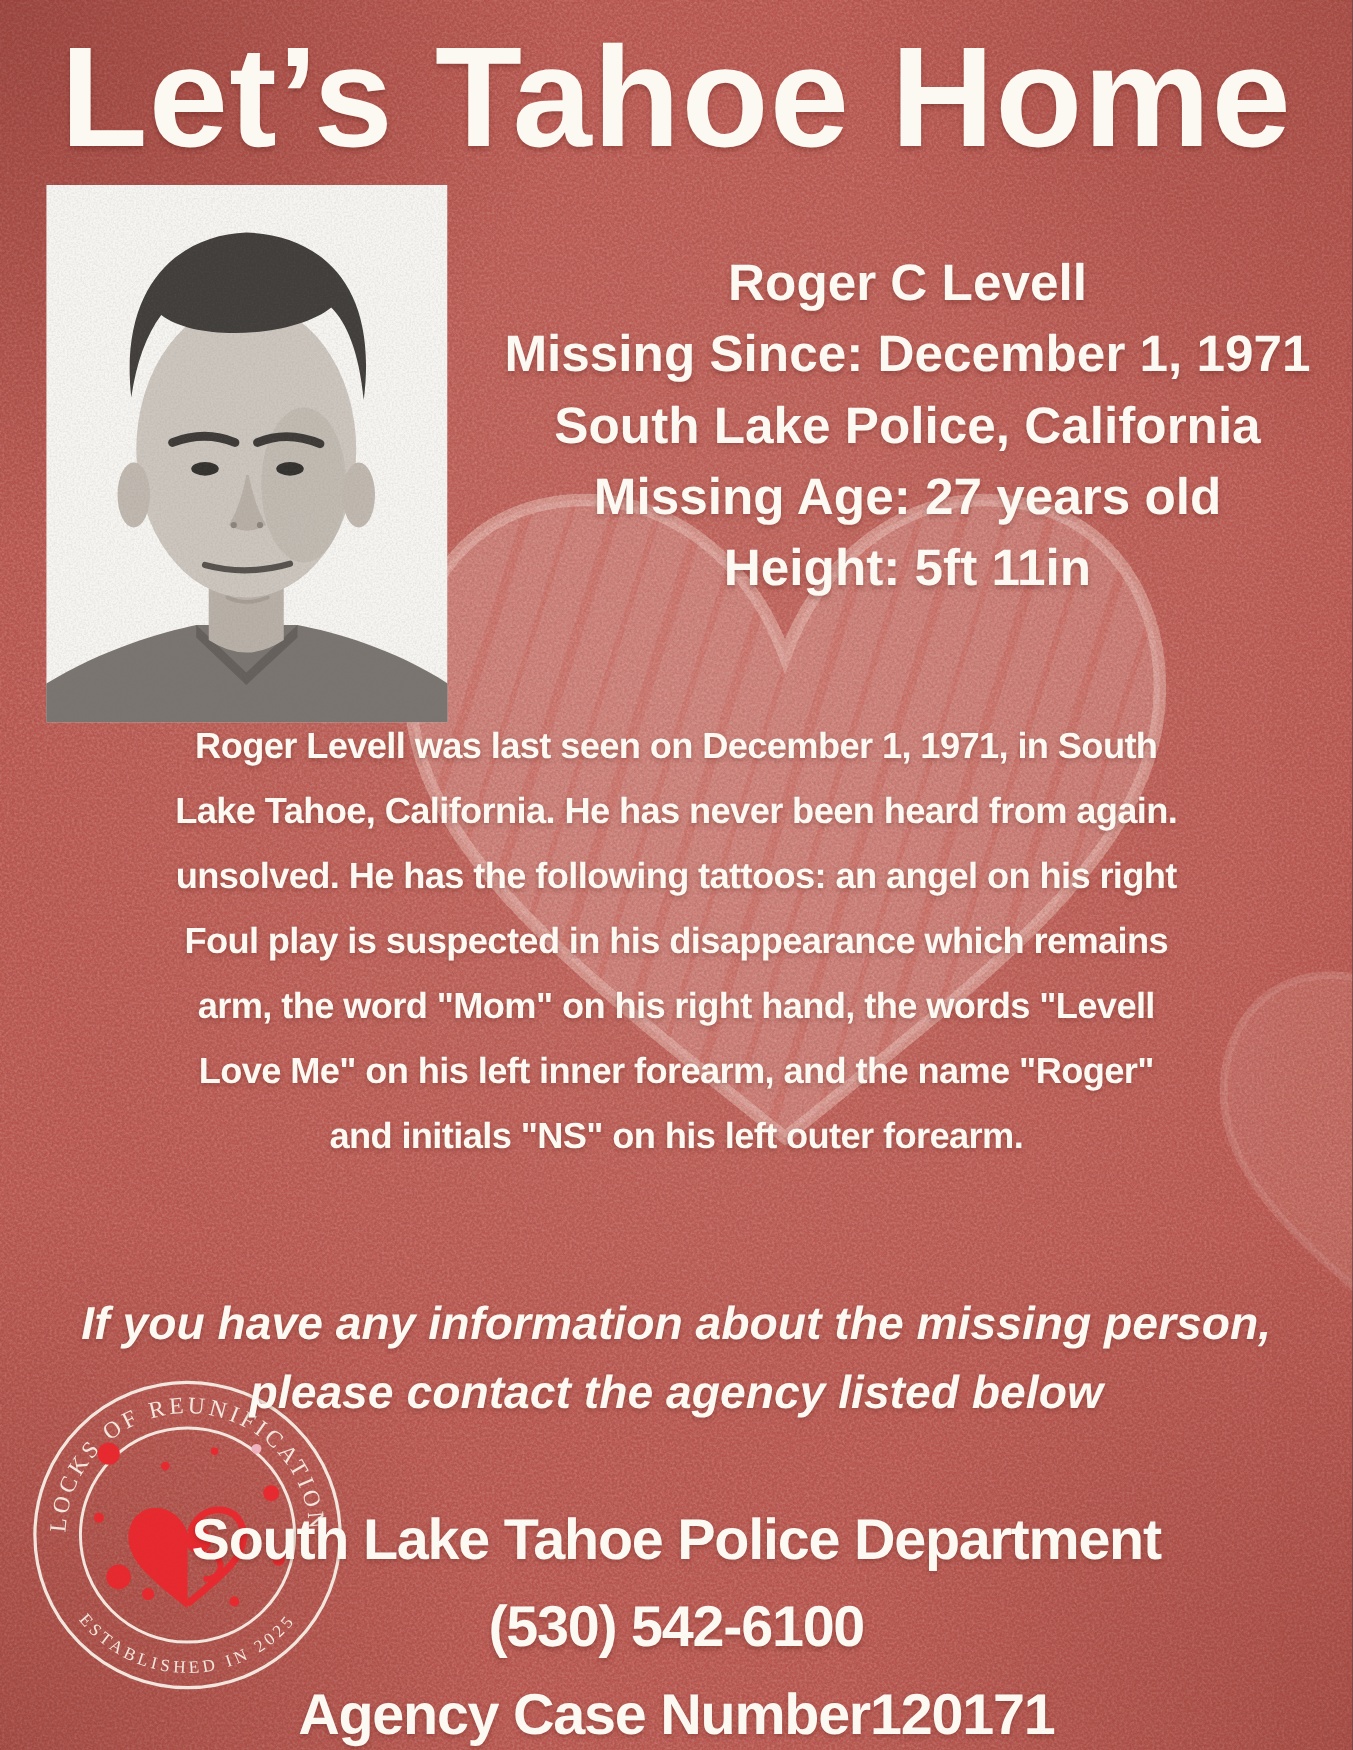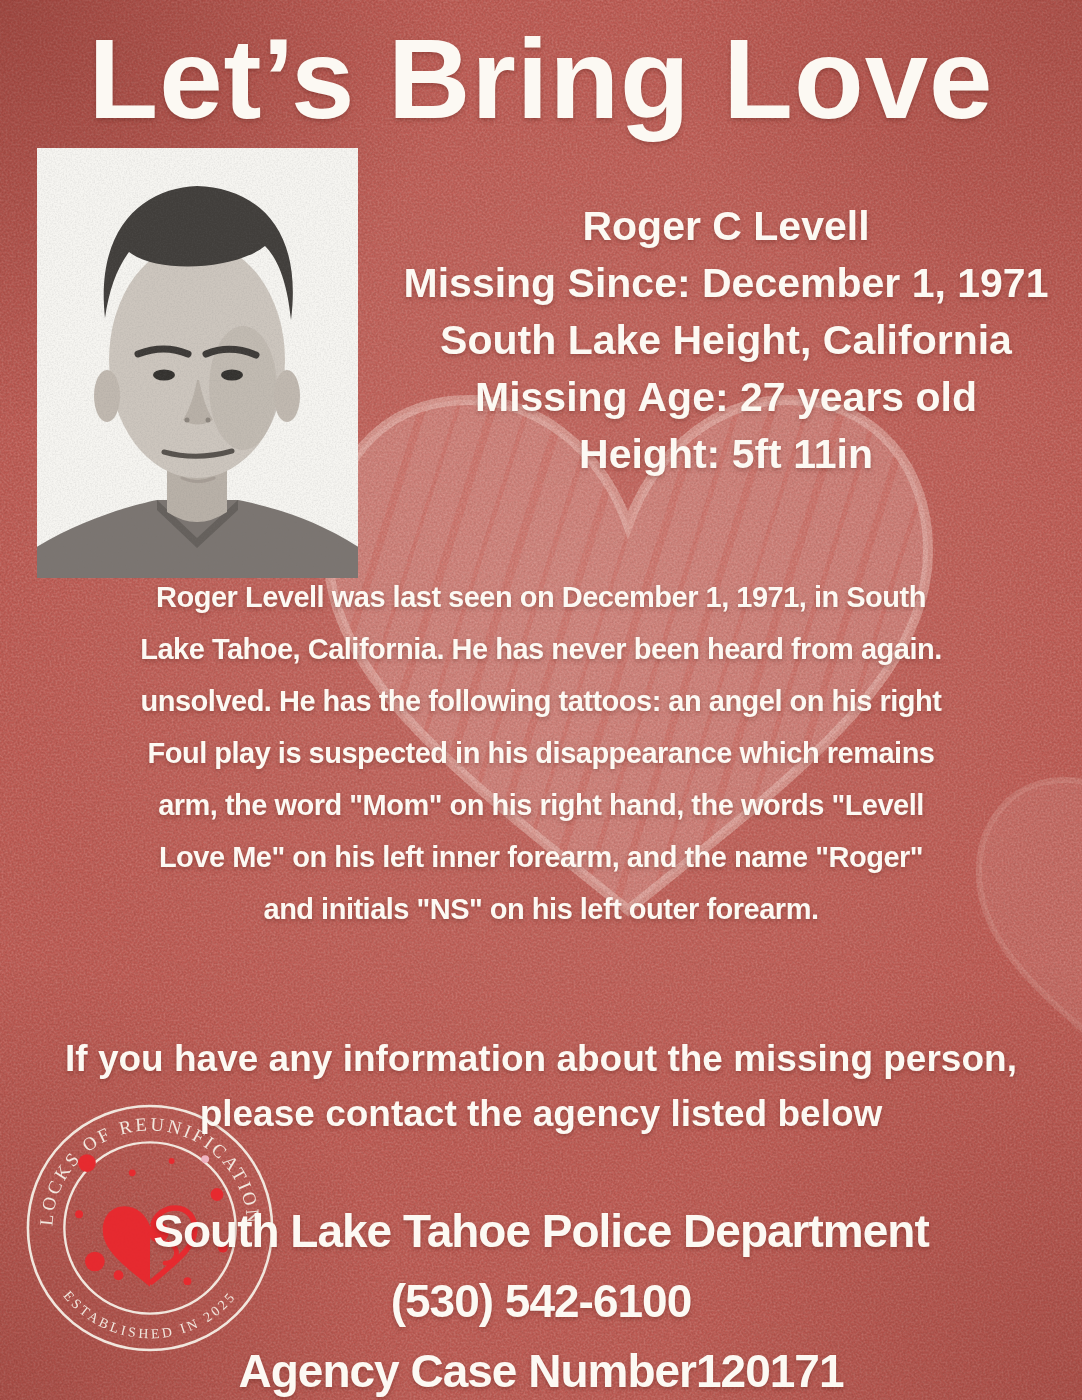--- a/index.html
+++ b/index.html
@@ -23,21 +23,21 @@
   .txt{
     position:absolute;left:0;width:1082px;z-index:4;
     color:#fcf9f3;font-weight:bold;text-align:center;
     text-shadow:0 2px 4px rgba(84,22,17,0.35);
     display:flex;flex-direction:column;align-items:center;
   }
   .txt .line{white-space:nowrap;}
   .title{top:22px;font-size:114px;line-height:114px;letter-spacing:1px;}
   .info{top:176px;left:370px;width:712px;font-size:41px;line-height:57px;margin-top:22px;}
   .desc{top:571px;font-size:29px;line-height:52px;letter-spacing:-0.5px;}
-  .contact{top:1031px;font-size:37px;line-height:55px;}
+  .contact{top:1031px;font-size:37px;line-height:55px;font-style:italic;}
   .agency{top:1196px;font-size:46px;line-height:70px;letter-spacing:-1px;}
 </style>
 </head>
 <body>
 
 <div class="poster">
 
   <svg class="bg-svg" viewBox="0 0 1082 1400" xmlns="http://www.w3.org/2000/svg">
     <defs>
       <path id="heartShape" d="M0 25 C -5 11 -17 0 -32 0 C -50 0 -60 14 -60 30 C -60 55 -35 74 0 102 C 35 74 60 55 60 30 C 60 14 50 0 32 0 C 17 0 5 11 0 25 Z"></path>
@@ -167,27 +167,27 @@
     <path d="M 160 232 C 157 250 151 264 146 272 Q 160 281 176 272 C 170 262 165 248 162 232 Z" fill="#b9b1a8"></path>
     <circle cx="150" cy="272" r="2.5" fill="#8c857d"></circle>
     <circle cx="171" cy="272" r="2.5" fill="#8c857d"></circle>
 
     <path d="M 127 304 Q 160 313 195 303" fill="none" stroke="#57524d" stroke-width="5" stroke-linecap="round"></path>
     <path d="M 145 330 Q 160 337 177 330" fill="none" stroke="#a39a91" stroke-width="3" stroke-linecap="round" opacity="0.8"></path>
     <rect x="0" y="0" width="321" height="430" filter="url(#photoGrain)" opacity="0.35"></rect>
   </svg>
 
   <div class="txt title">
-    <div class="line">Let’s Bring Love</div>
+    <div class="line">Let’s Tahoe Home</div>
   </div>
 
   <div class="txt info">
     <div class="line">Roger C Levell</div>
     <div class="line">Missing Since: December 1, 1971</div>
-    <div class="line">South Lake Height, California</div>
+    <div class="line">South Lake Police, California</div>
     <div class="line">Missing Age: 27 years old</div>
     <div class="line">Height: 5ft 11in</div>
   </div>
 
   <div class="txt desc">
     <div class="line">Roger Levell was last seen on December 1, 1971, in South</div>
     <div class="line">Lake Tahoe, California. He has never been heard from again.</div>
     <div class="line">unsolved. He has the following tattoos: an angel on his right</div>
     <div class="line">Foul play is suspected in his disappearance which remains</div>
     <div class="line">arm, the word "Mom" on his right hand, the words "Levell</div>

